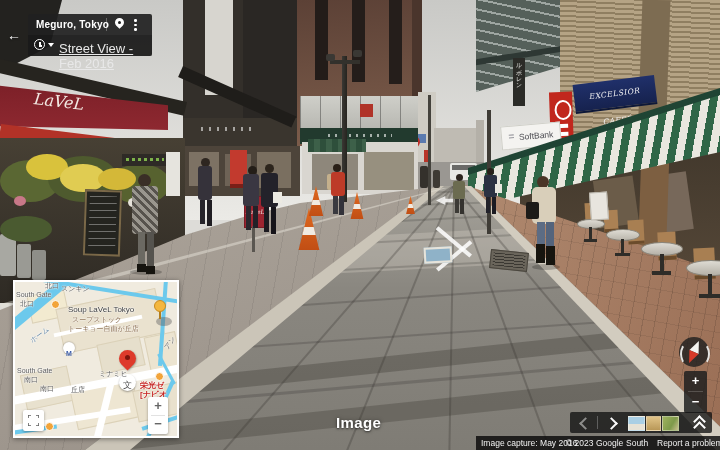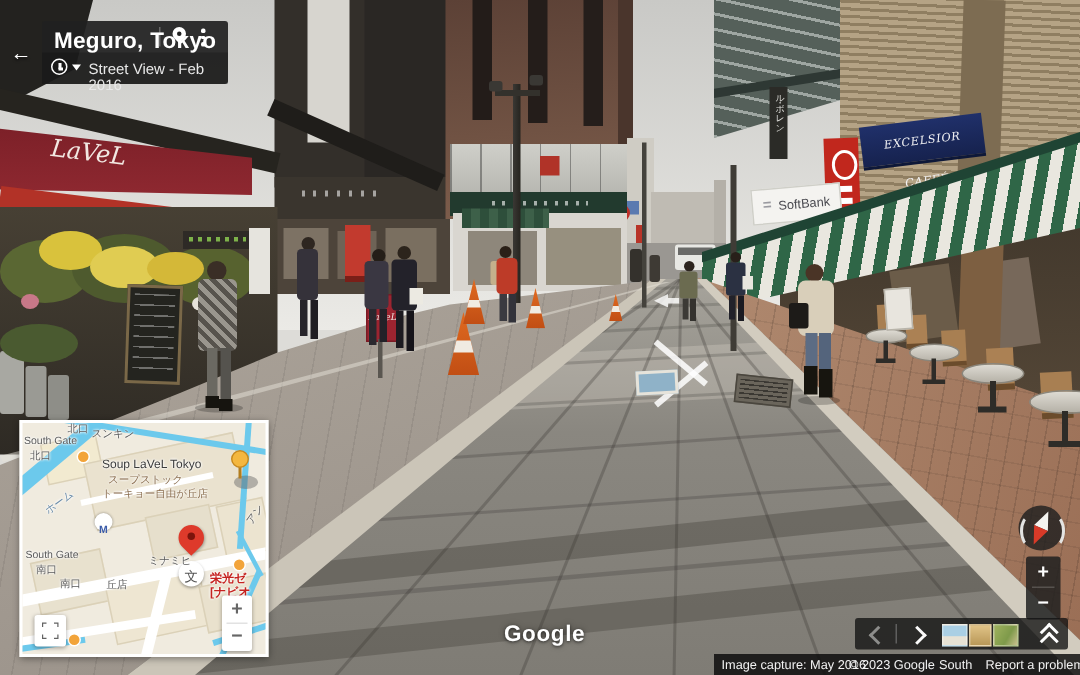--- a/index.html
+++ b/index.html
@@ -7,22 +7,22 @@
     font-family:"Liberation Sans",sans-serif;background:#dddcd8;}
   .abs{position:absolute;}
   .noselect{user-select:none;}
   
   .blob{border-radius:50%;}
   .cone{clip-path:polygon(50% 0,90% 100%,10% 100%);}
   .cone .band{position:absolute;left:14%;top:46%;width:72%;height:18%;background:#f0ebe2;}
   .shadow{background:rgba(0,0,0,.22);border-radius:50%;}
   
   .panel{background:rgba(33,33,33,.92);border-radius:2px;color:#fff;}
-  .panel-title{font-size:15px;font-weight:bold;letter-spacing:.2px;}
-  .panel-sub{font-size:10px;color:#e8e8e8;}
+  .panel-title{font-size:10px;font-weight:bold;letter-spacing:.2px;}
+  .panel-sub{font-size:13px;color:#e8e8e8;text-decoration:underline;}
   .ctl{background:rgba(32,32,32,.85);border-radius:2px;color:#fff;text-align:center;}
   .mapbox{background:#f0ebdf;border:2px solid #fff;box-shadow:0 1px 5px rgba(0,0,0,.45);}
   .mlabel{position:absolute;font-size:7px;color:#5a5a5a;white-space:nowrap;
     text-shadow:0 0 2px #fff,0 0 2px #fff,0 0 1px #fff;}
   .mroad{position:absolute;background:#ffffff;}
   .mrail{position:absolute;background:#6cc9ec;}
   .mblock{position:absolute;background:#eae2cf;border:1px solid #dbd1b8;transform:rotate(-12deg);}
   .mdot{position:absolute;width:7px;height:7px;border-radius:50%;background:#f2a43a;border:1.5px solid #fff;}
   .wbtn{background:#fff;box-shadow:0 1px 3px rgba(0,0,0,.35);border-radius:2px;}
   .chev{display:block;width:7px;height:7px;border-left:2px solid #fff;border-top:2px solid #fff;}
@@ -312,21 +312,21 @@
       <div class="abs" style="left:2px;top:26px;width:13px;height:17px;background:#1d1b18;border-radius:2px;"></div>
       <div class="abs" style="left:13px;top:46px;width:8px;height:23px;background:#5c6c84;"></div>
       <div class="abs" style="left:22px;top:46px;width:8px;height:25px;background:#54647c;"></div>
       <div class="abs" style="left:12px;top:68px;width:9px;height:19px;background:#17150f;"></div>
       <div class="abs" style="left:22px;top:70px;width:9px;height:19px;background:#17150f;"></div>
     </div>
 
     <div class="abs" style="left:420px;top:166px;width:8px;height:22px;background:#34312c;border-radius:2px;"></div>
     <div class="abs" style="left:433px;top:170px;width:7px;height:18px;background:#3e3a34;border-radius:2px;"></div>
 
-    <div class="abs gwm" style="left:336px;top:414px;">Google</div>
+    <div class="abs gwm" style="left:336px;top:414px;">Image</div>
   </div>
 
   <div class="abs" style="left:4px;top:27px;width:20px;height:16px;color:#fff;font-size:14px;line-height:16px;text-align:center;text-shadow:0 1px 2px rgba(0,0,0,.6);">←</div>
 
   <div class="abs panel" style="left:28px;top:14px;width:124px;height:42px;">
     <div class="abs" style="left:0;top:0;width:124px;height:21px;">
       <span class="abs panel-title" style="left:8px;top:5px;">Meguro, Tokyo</span>
       <div class="abs" style="left:78px;top:4px;width:1px;height:13px;background:rgba(255,255,255,.28);"></div>
       <div class="abs" style="left:86px;top:4px;width:11px;height:13px;">
         <div class="abs" style="left:1px;top:0;width:9px;height:9px;background:#fff;border-radius:50% 50% 50% 0;transform:rotate(-45deg);"></div>

